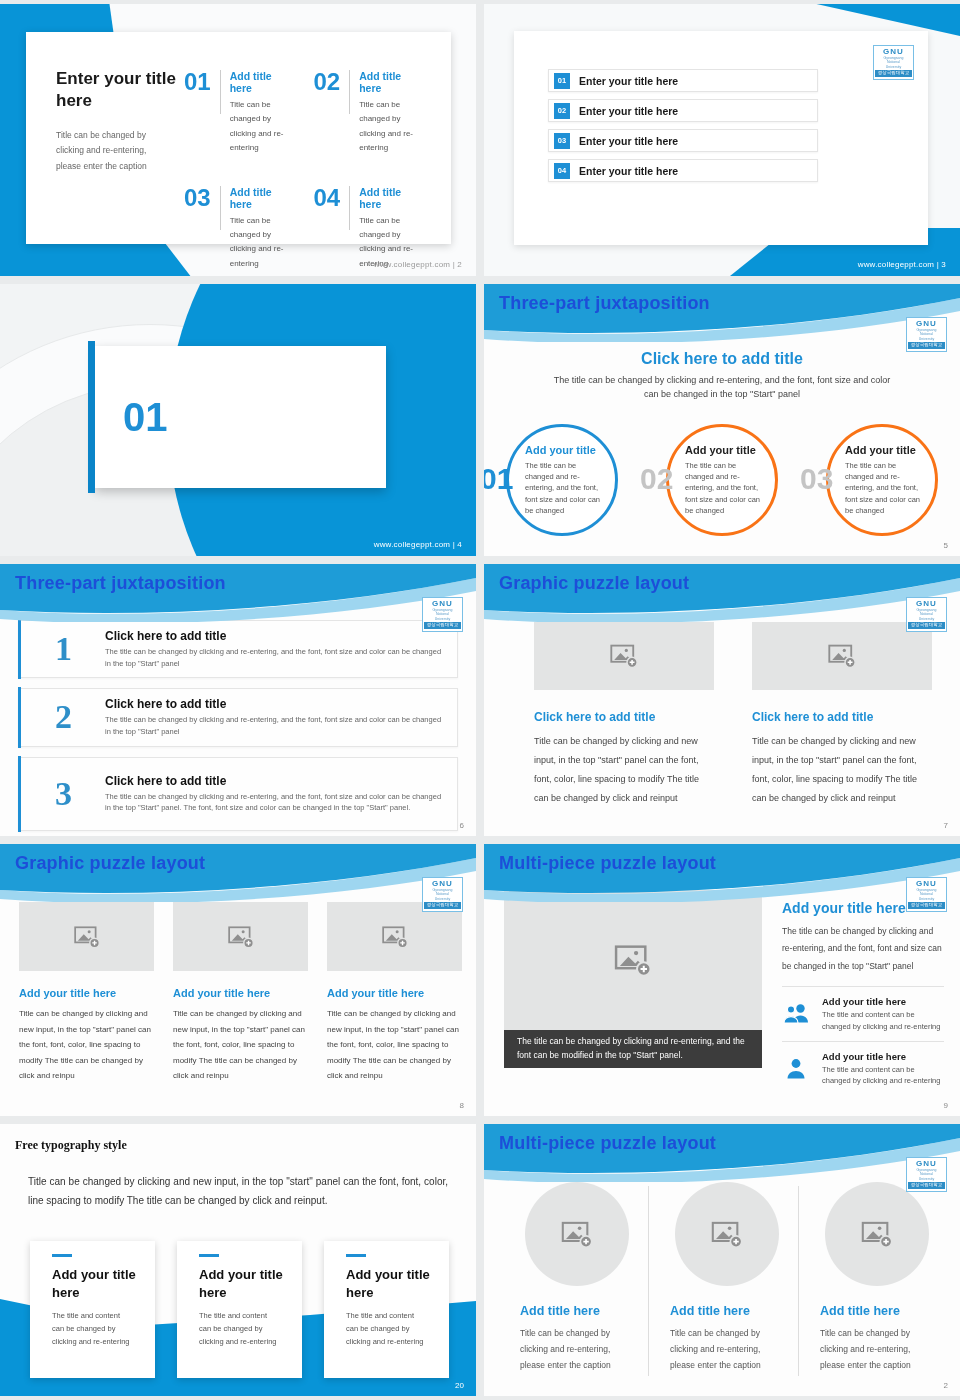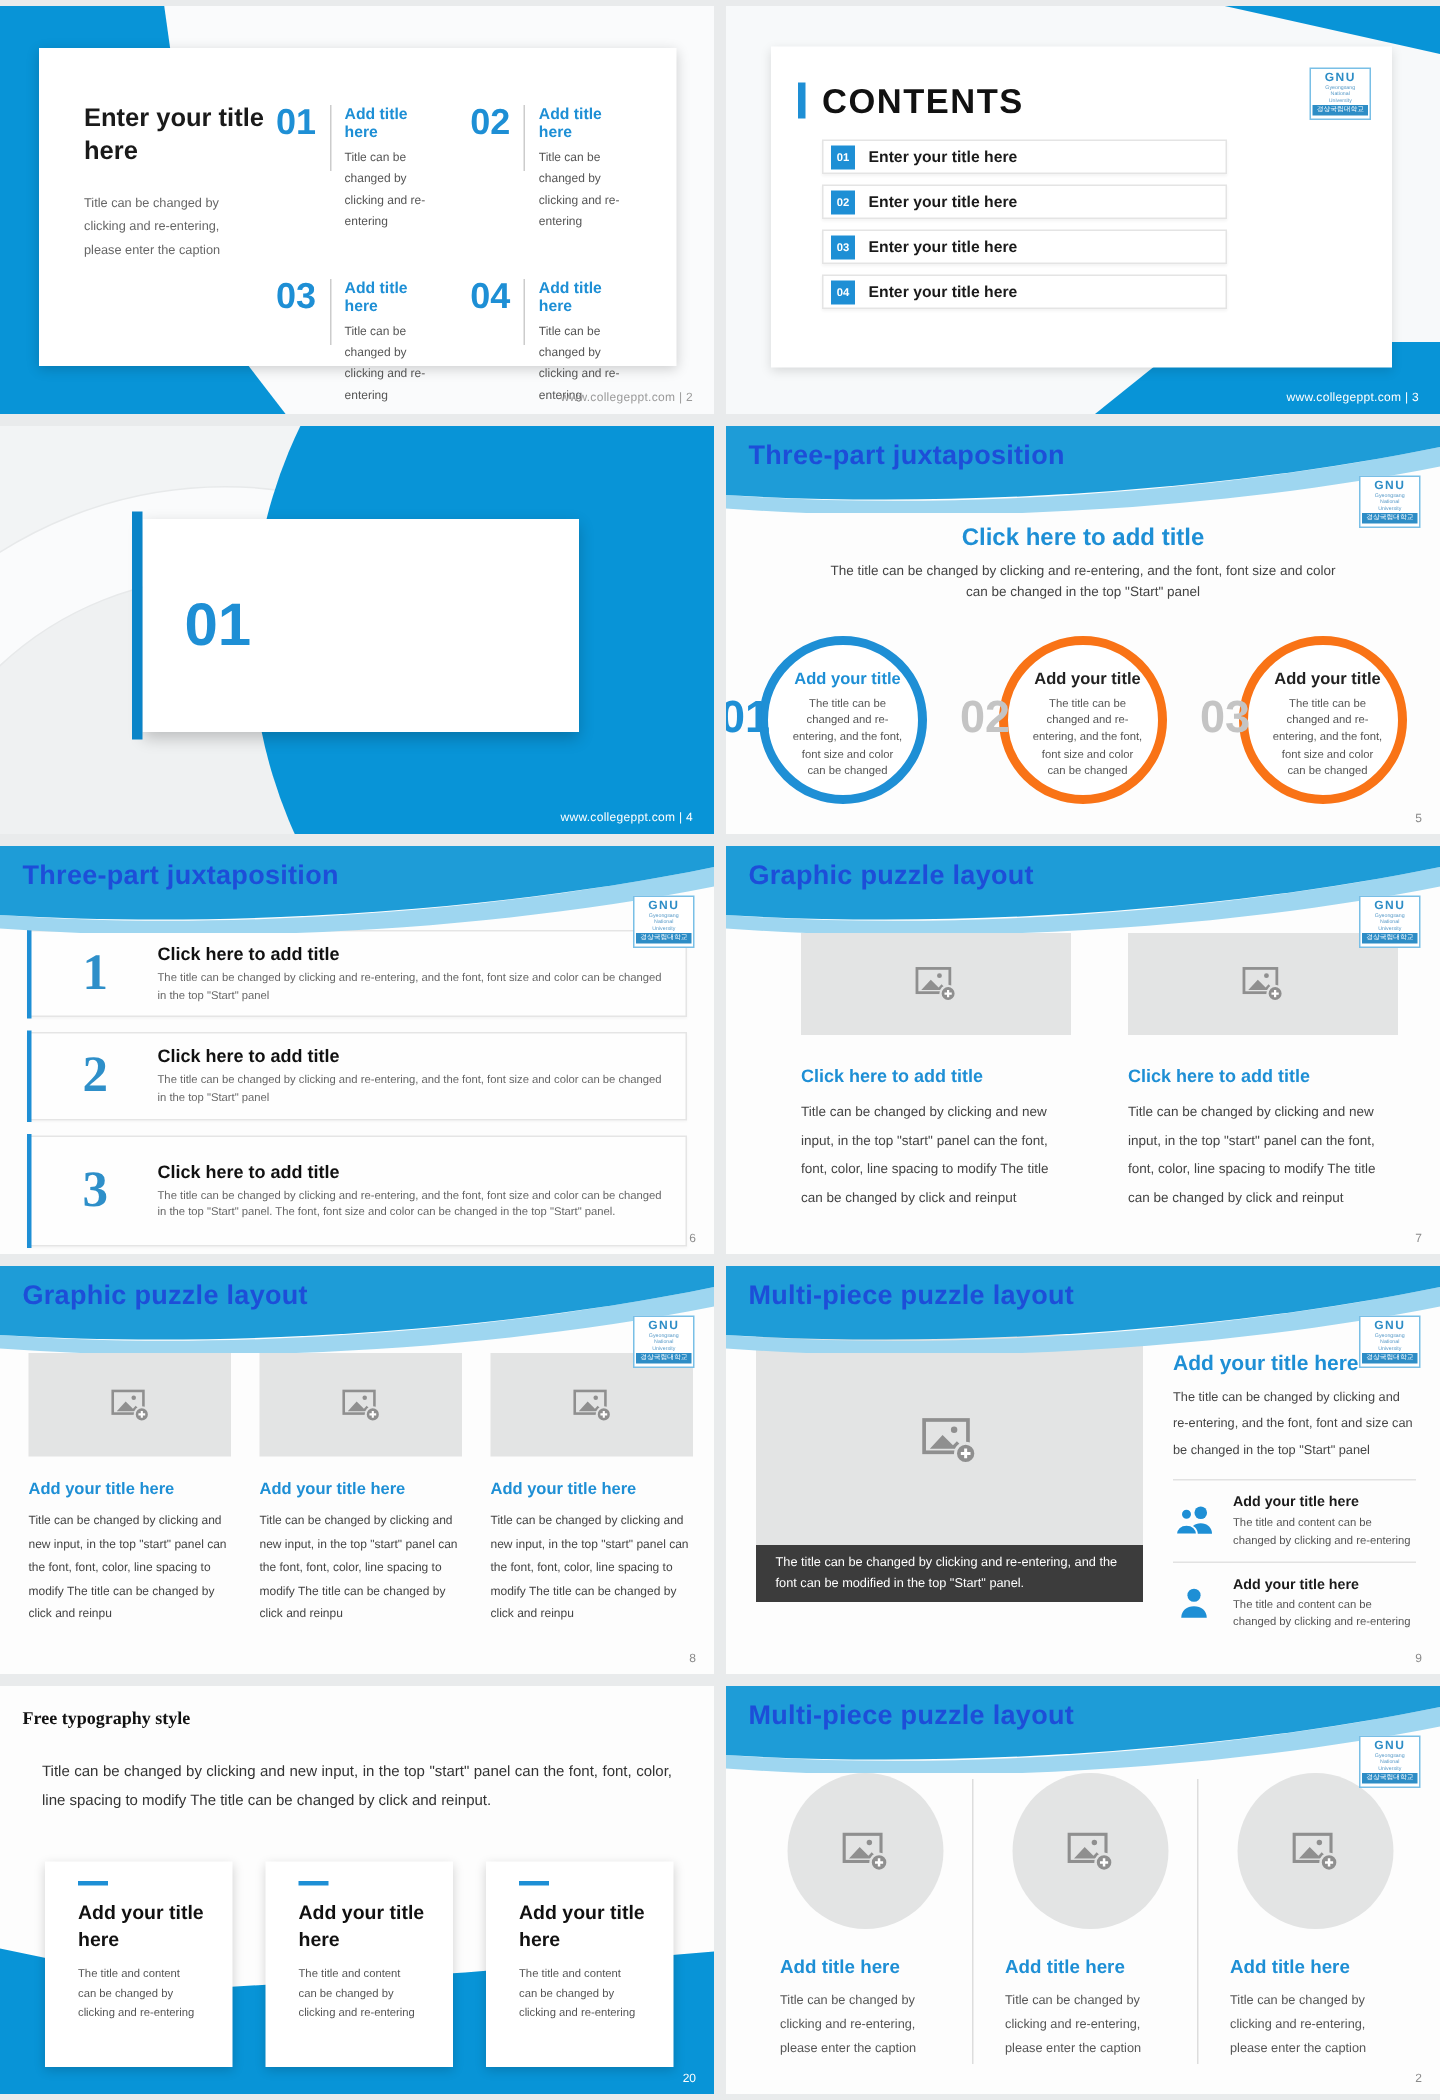--- a/index.html
+++ b/index.html
@@ -73,22 +73,22 @@
   .t3 p { font-size:8.5px; color:#555; line-height:1.9; width:200px; }
 
   
   .banded { background:#FDFDFD; }
 
   
   .t4 .ctitle { text-align:center; font-size:16px; color:#1E8FD5; font-weight:bold; margin-top:66px; }
   .t4 .csub { text-align:center; font-size:9px; color:#444; line-height:1.55; margin:6px auto 0; width:350px; }
   .t4 .circles { display:flex; justify-content:center; gap:48px; margin-top:22px; }
   .t4 .cwrap { position:relative; width:112px; }
-  .t4 .circle { width:112px; height:112px; border-radius:50%; border:6px solid #f97316; background:#fff;
-                padding:17px 10px 0 16px;text-align:center; }
+  .t4 .circle { width:112px; height:112px; border-radius:50%; border:3px solid #f97316; background:#fff;
+                padding:17px 10px 0 16px; }
   .t4 .cwrap.first .circle { border-color:#1E8FD5; }
   .t4 .cnum { position:absolute; left:-26px; top:38px; font-size:30px; font-weight:bold; color:#C4C4C4; z-index:2; background:transparent;}
   .t4 .cwrap.first .cnum { color:#1E8FD5; }
   .t4 .circle h3 { font-size:11px; color:#222; margin-bottom:4px; white-space:nowrap;}
   .t4 .cwrap.first .circle h3 { color:#1E8FD5; }
   .t4 .circle p { font-size:7.5px; color:#555; line-height:1.5; }
 
   
   .t5 .rows { position:absolute; left:18px; right:18px; top:56px; }
   .t5 .row { position:relative; border:1px solid #E5E5E5; background:#FEFEFE; margin-bottom:10px;
@@ -195,21 +195,20 @@
     </div>
     <div class="sitefoot gray">
       <span>www.collegeppt.com</span> <span>|</span> <span>2</span>
     </div>
   </div>
 
   <div class="tile t2">
     <div class="tri-top"></div>
     <div class="tri-bot"></div>
     <div class="card">
-      <h1>CONTENTS</h1>
       <div class="logo">
         <div class="logo-abbr">GNU</div>
         <div class="logo-line">Gyeongsang</div>
         <div class="logo-line">National</div>
         <div class="logo-line">University</div>
         <div class="logo-kr">경상국립대학교</div>
       </div>
       <div class="rows">
         <div class="row">
           <span class="badge">01</span>

